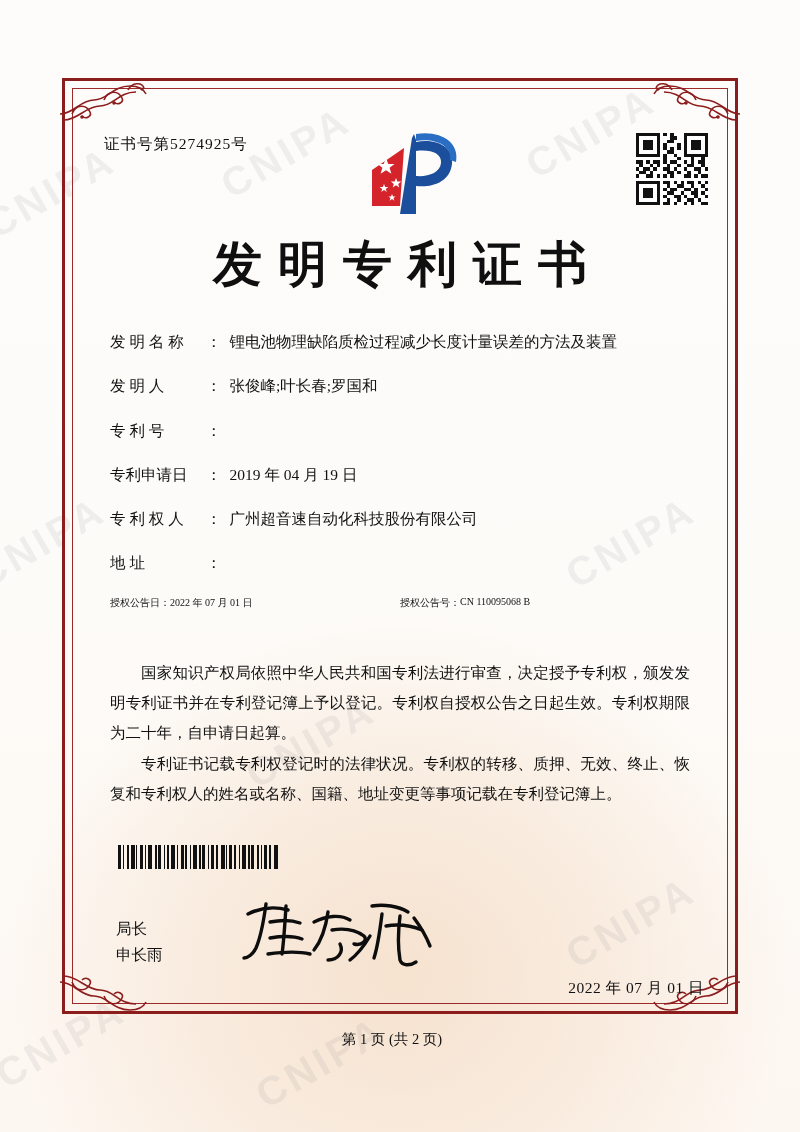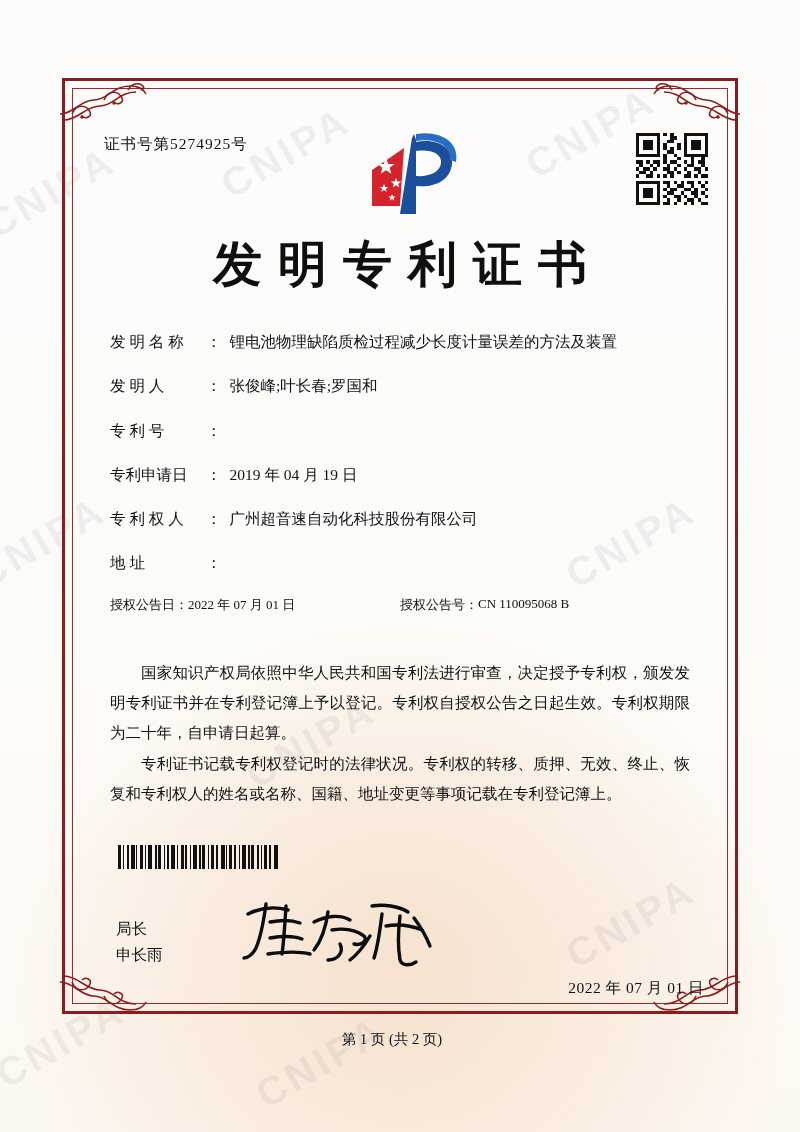--- a/index.html
+++ b/index.html
@@ -142,21 +142,21 @@
     display: block;
   }
   .row .colon { margin: 0 2px 0 0; }
   .row .val {
     flex: 1;
     padding-left: 6px;
   }
   .row .val .sub { display: block; }
   .pubrow {
     display: flex;
-    font-size: 13px;
+    font-size: 10px;
     margin-bottom: 20px;
     color: #111;
   }
   .pubrow .seg1 { width: 290px; display: flex; }
   .pubrow .seg2 { display: flex; }
   .pubrow .lab2 {
     display: flex;
     justify-content: space-between;
     white-space: nowrap;
   }

